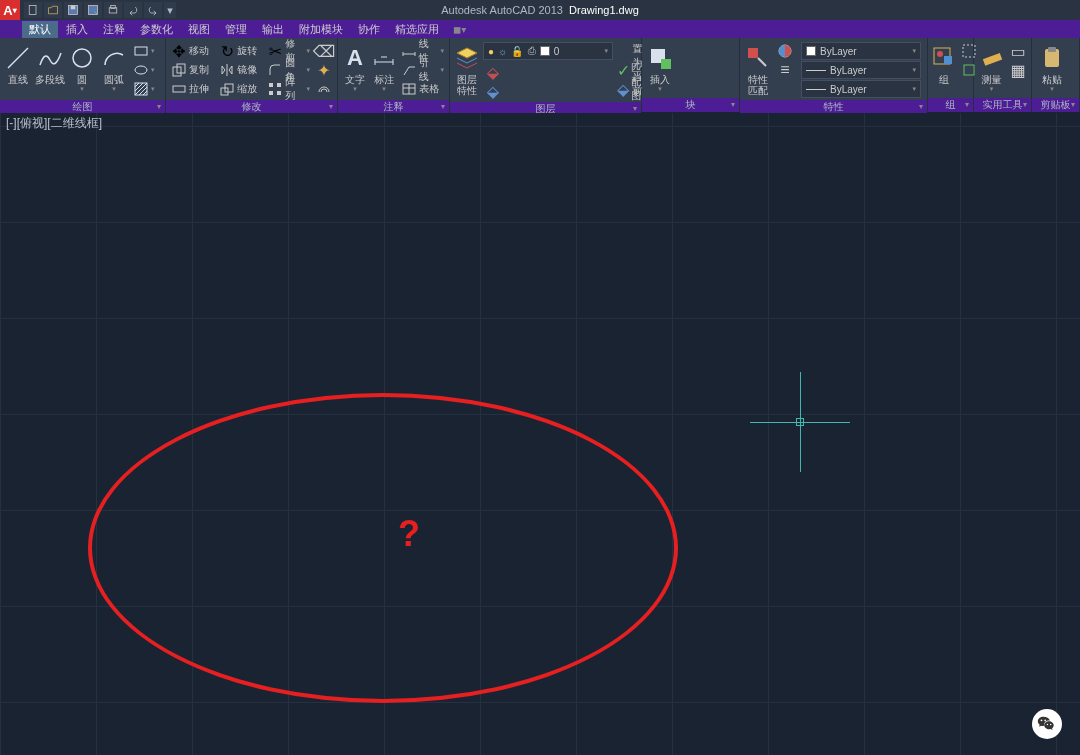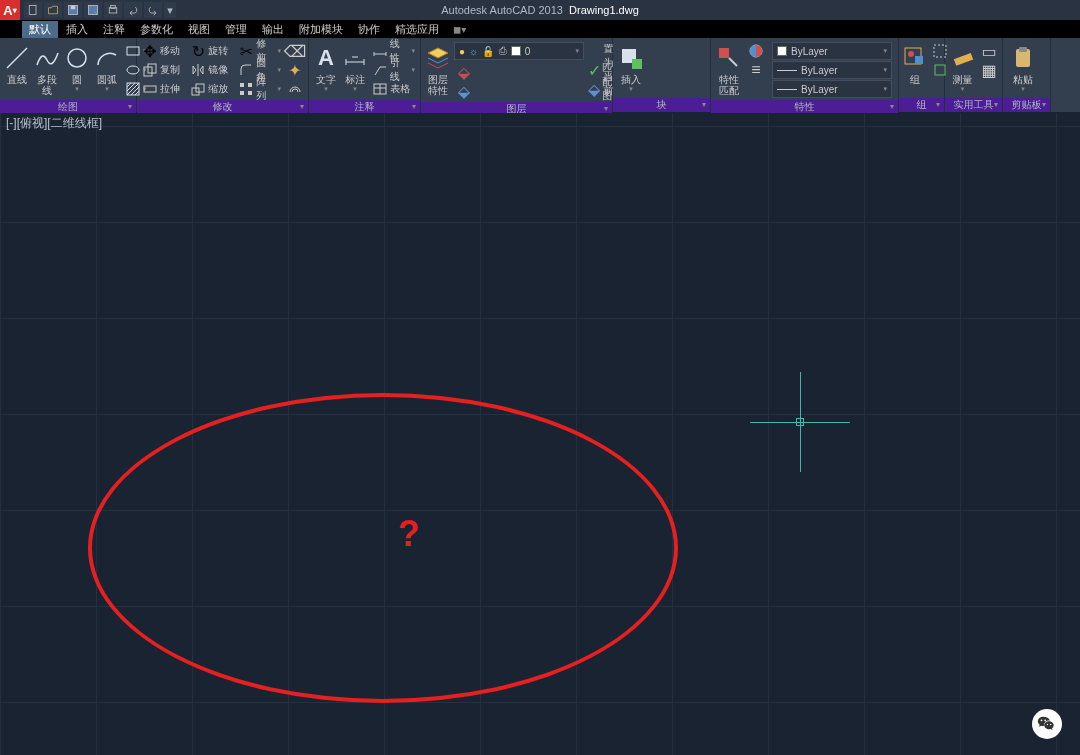--- a/index.html
+++ b/index.html
@@ -6,21 +6,21 @@
 body { width: 1080px; height: 755px; background: #1a2332; overflow: hidden; position: relative; }
 
 .titlebar { height: 20px; background: #2a3342; display: flex; align-items: center; }
 .app-logo { width: 20px; height: 20px; background: #d92e2e; color: #fff; font-weight: bold; font-size: 13px; display: flex; align-items: center; justify-content: center; }
 .qat { display: flex; gap: 2px; margin-left: 4px; }
 .qat-btn { width: 18px; height: 16px; background: #2f3a4a; display: flex; align-items: center; justify-content: center; font-size: 11px; color: #b0b8c4; cursor: pointer; }
 .qat-btn svg { width: 12px; height: 12px; }
 .title-text { position: absolute; left: 50%; transform: translateX(-50%); color: #b0b8c4; font-size: 11px; }
 .title-text .file { color: #fff; }
 
-.menubar { height: 18px; background: #000000; display: flex; align-items: center; padding-left: 22px; gap: 1px; text-align: center; }
+.menubar { height: 18px; background: #4c1d95; display: flex; align-items: center; padding-left: 22px; gap: 1px; text-align: center; }
 .menu-item { padding: 1px 7px; color: #ccc; font-size: 11px; cursor: pointer; }
 .menu-item.active { background: #4a6b8a; color: #fff; }
 .menu-play { margin-left: 6px; color: #888; font-size: 10px; }
 
 .ribbon { height: 75px; background: #333e4f; display: flex; border-bottom: 1px solid #1a2332; }
 .ribbon-panel { border-right: 1px solid #252e3c; display: flex; flex-direction: column; position: relative; }
 .panel-body { flex: 1; display: flex; align-items: flex-start; padding: 2px 3px; gap: 2px; }
 .panel-title { height: 14px; background: #4c1d95; color: #b0b8c4; font-size: 10px; text-align: center; line-height: 14px; position: relative; }
 .panel-title .arrow { position: absolute; right: 4px; font-size: 8px; color: #888; }
 
@@ -121,21 +121,21 @@
   <div class="menu-item">管理</div>
   <div class="menu-item">输出</div>
   <div class="menu-item">附加模块</div>
   <div class="menu-item">协作</div>
   <div class="menu-item">精选应用</div>
   <div class="menu-play">◼▾</div>
 </div>
 
 <div class="ribbon">
 
-  <div class="ribbon-panel" style="width:137px;">
+  <div class="ribbon-panel" style="width:166px;">
     <div class="panel-body">
       <div class="big-btn">
         <div class="icon">
             <svg width="26" height="26">
               <path d="M3 23 L23 3" stroke="#d8e0ec" stroke-width="1.5"></path>
             </svg>
           </div>
         <div class="label">直线</div>
       </div>
       <div class="big-btn">

